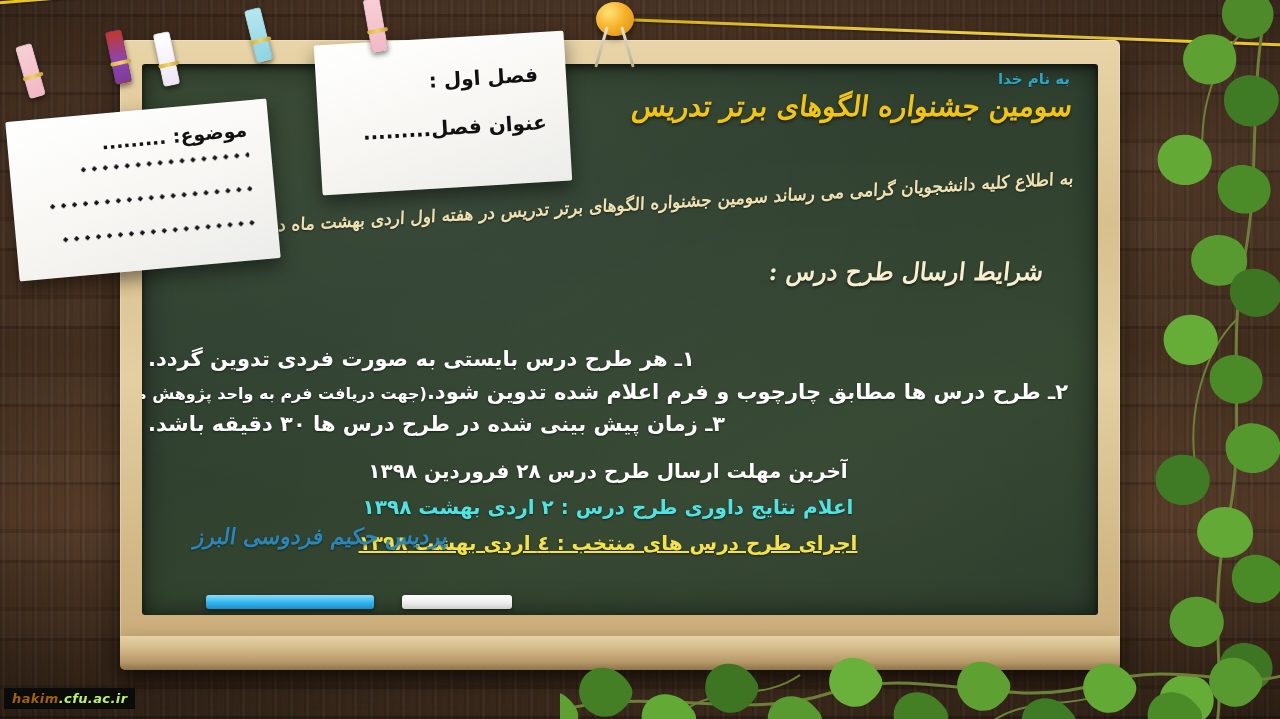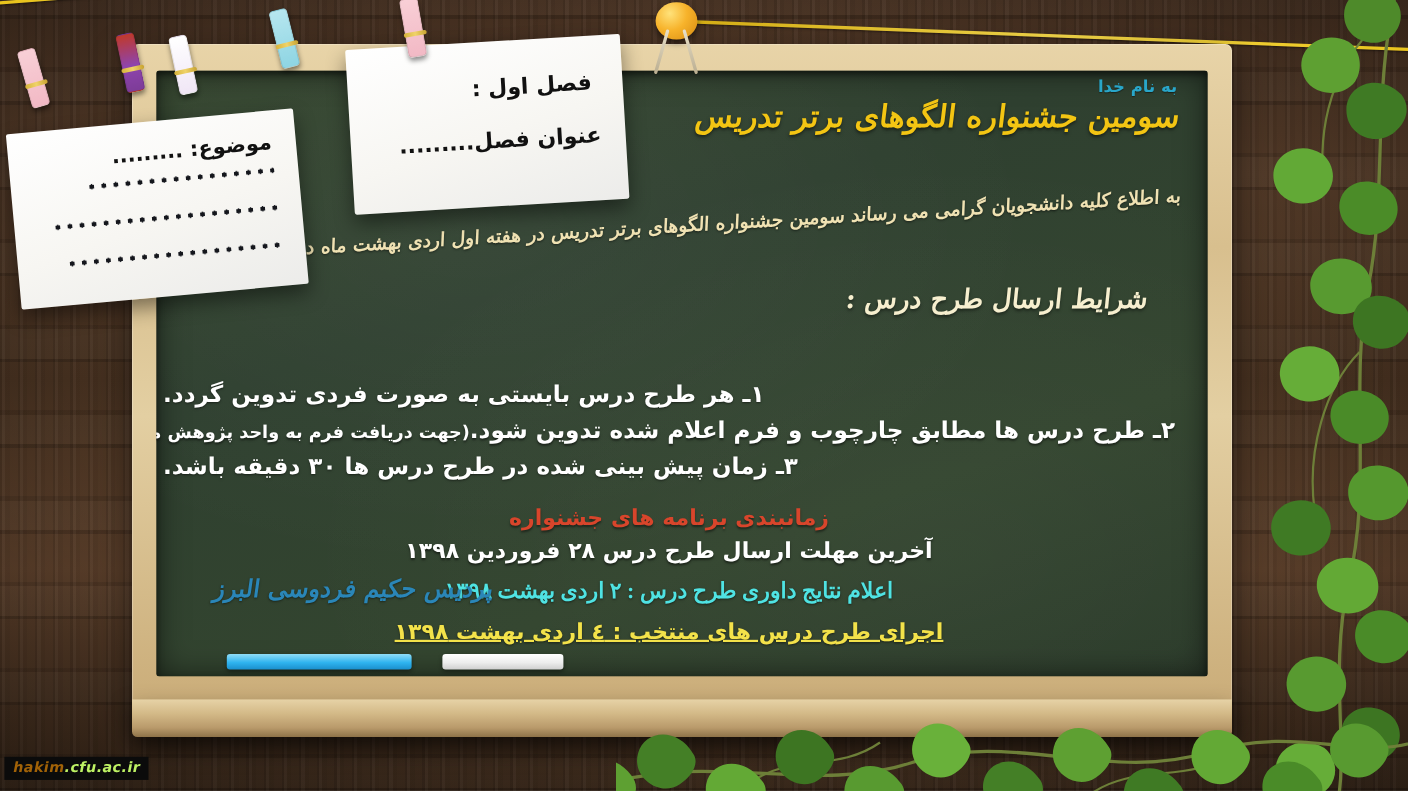--- a/index.html
+++ b/index.html
@@ -110,21 +110,21 @@
 
   .sched { position: absolute; right: 30px; top: 395px; width: 920px; text-align: center; }
   .sched-head {
     font-size: 20px; font-weight: 700; color: #d8452b;
     margin-bottom: 6px;
     text-shadow: 0 1px 2px rgba(0,0,0,.45);
   }
   .sched-line { font-size: 20px; font-weight: 700; margin-bottom: 12px;
                 text-shadow: 0 1px 2px rgba(0,0,0,.5); }
   .c-white { color: #ffffff; }
-  .c-cyan  { color: #4fe3e3; font-family: Liberation Serif, serif; }
+  .c-cyan  { color: #4fe3e3; }
   .c-yellow{ color: #f3e24a; text-decoration: underline; }
 
   .signature {
     position: absolute; left: 52px; bottom: 66px;
     font-size: 22px; font-weight: 700; color: #2a86b8;
     font-family: "DejaVu Serif", "Liberation Serif", serif;
     transform: skewX(-8deg);
     text-shadow: 0 1px 2px rgba(0,0,0,.45);
     white-space: nowrap;
   }
@@ -265,21 +265,20 @@
         </div>
         <div class="rule">
           <span>۲ـ طرح درس ها مطابق چارچوب و فرم اعلام شده تدوین شود.</span><span class="sub">(جهت دریافت فرم به واحد پژوهش مراجعه نمایید.)</span>
         </div>
         <div class="rule">
           <span>۳ـ زمان پیش بینی شده در طرح درس ها ۳۰ دقیقه باشد.</span>
         </div>
       </div>
 
       <div class="sched">
-        <div class="sched-head">زمانبندی برنامه های جشنواره</div>
         <div class="sched-line c-white">آخرین مهلت ارسال طرح درس ۲۸ فروردین ۱۳۹۸</div>
         <div class="sched-line c-cyan">اعلام نتایج داوری طرح درس : ۲ اردی بهشت ۱۳۹۸</div>
         <div class="sched-line c-yellow">اجرای طرح درس های منتخب : ٤ اردی بهشت ۱۳۹۸</div>
       </div>
 
       <div class="signature">پردیس حکیم فردوسی البرز</div>
 
       <div class="chalk chalk-blue"></div>
       <div class="chalk chalk-white"></div>
     </div>

